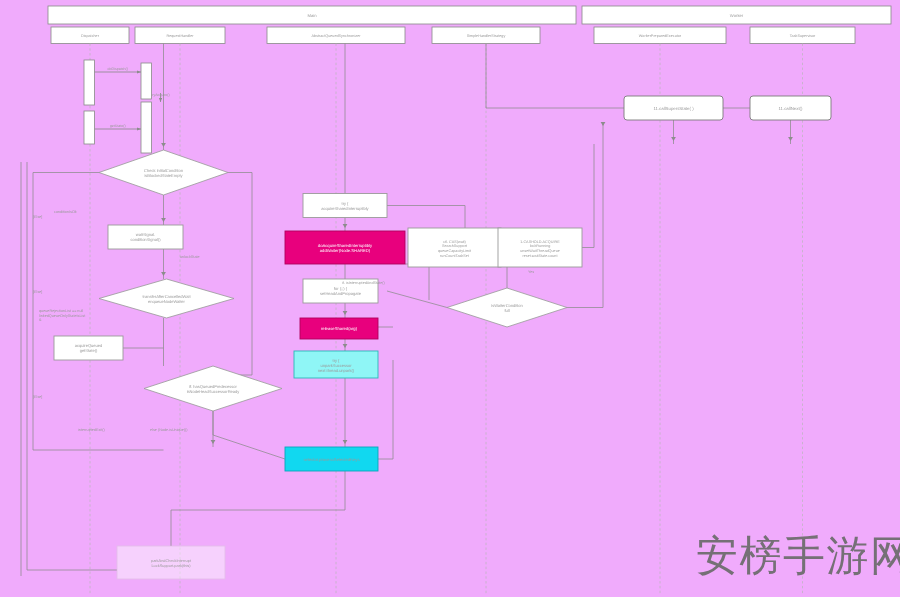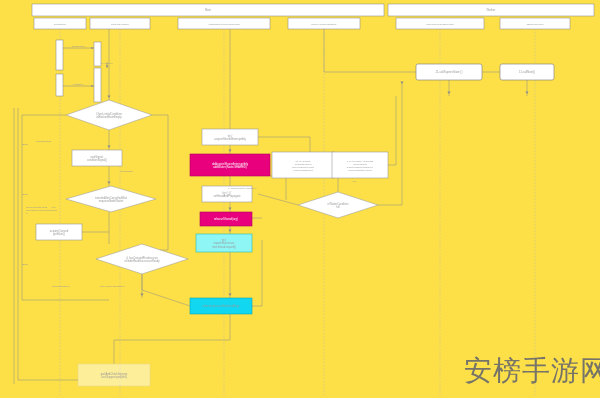--- a/index.html
+++ b/index.html
@@ -1,18 +1,18 @@
 <!DOCTYPE html>
 <html><head>
 <meta charset="utf-8">
 <style>
   html,body{margin:0;padding:0;background:#ffffff;}
   body{width:600px;height:398px;overflow:hidden;
        font-family:"Liberation Sans","DejaVu Sans",sans-serif;}
-  #stage{position:relative;width:600px;height:398px;background:#fde047;}
+  #stage{position:relative;width:600px;height:398px;background:#f0abfc;}
   svg{position:absolute;left:0;top:0;}
   .wm{position:absolute;left:464px;top:352px;font-size:28px;color:#6b6b6b;
       font-family:"DejaVu Sans",sans-serif;letter-spacing:1px;white-space:nowrap;
       opacity:.92;}
 </style>
 </head>
 <body>
 
 <div id="stage">
   <svg id="svg" width="600" height="398">

